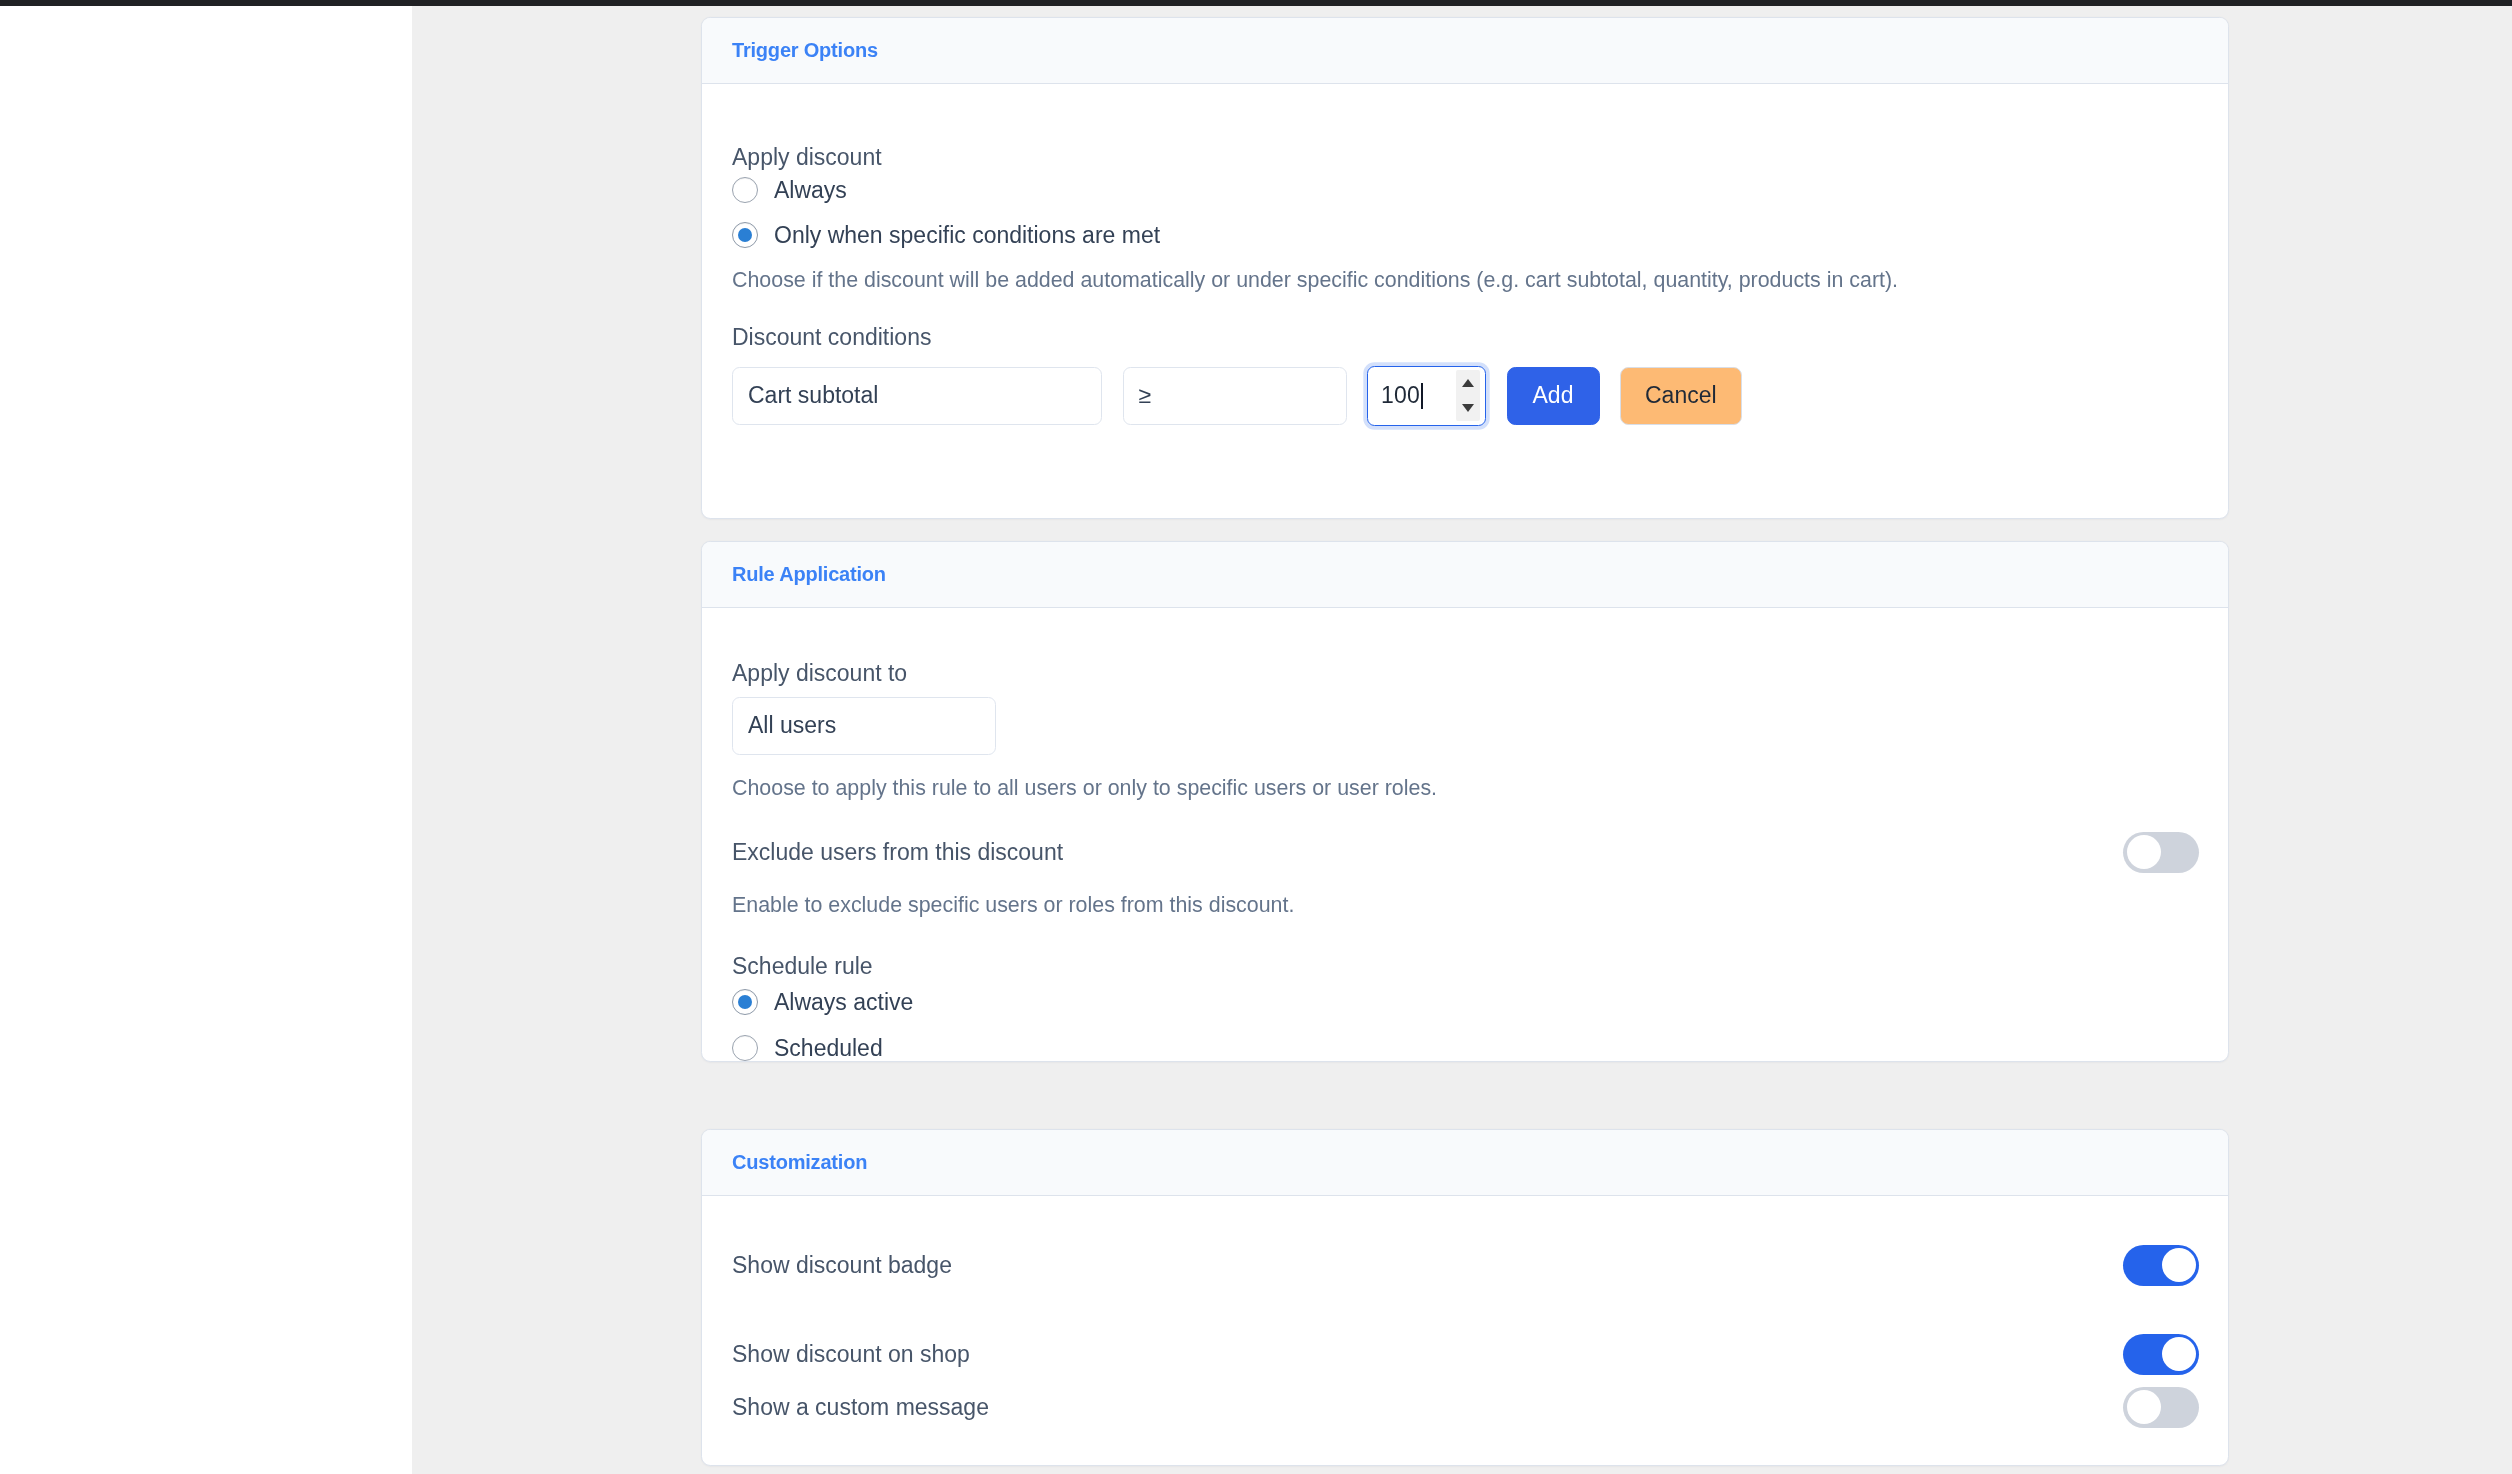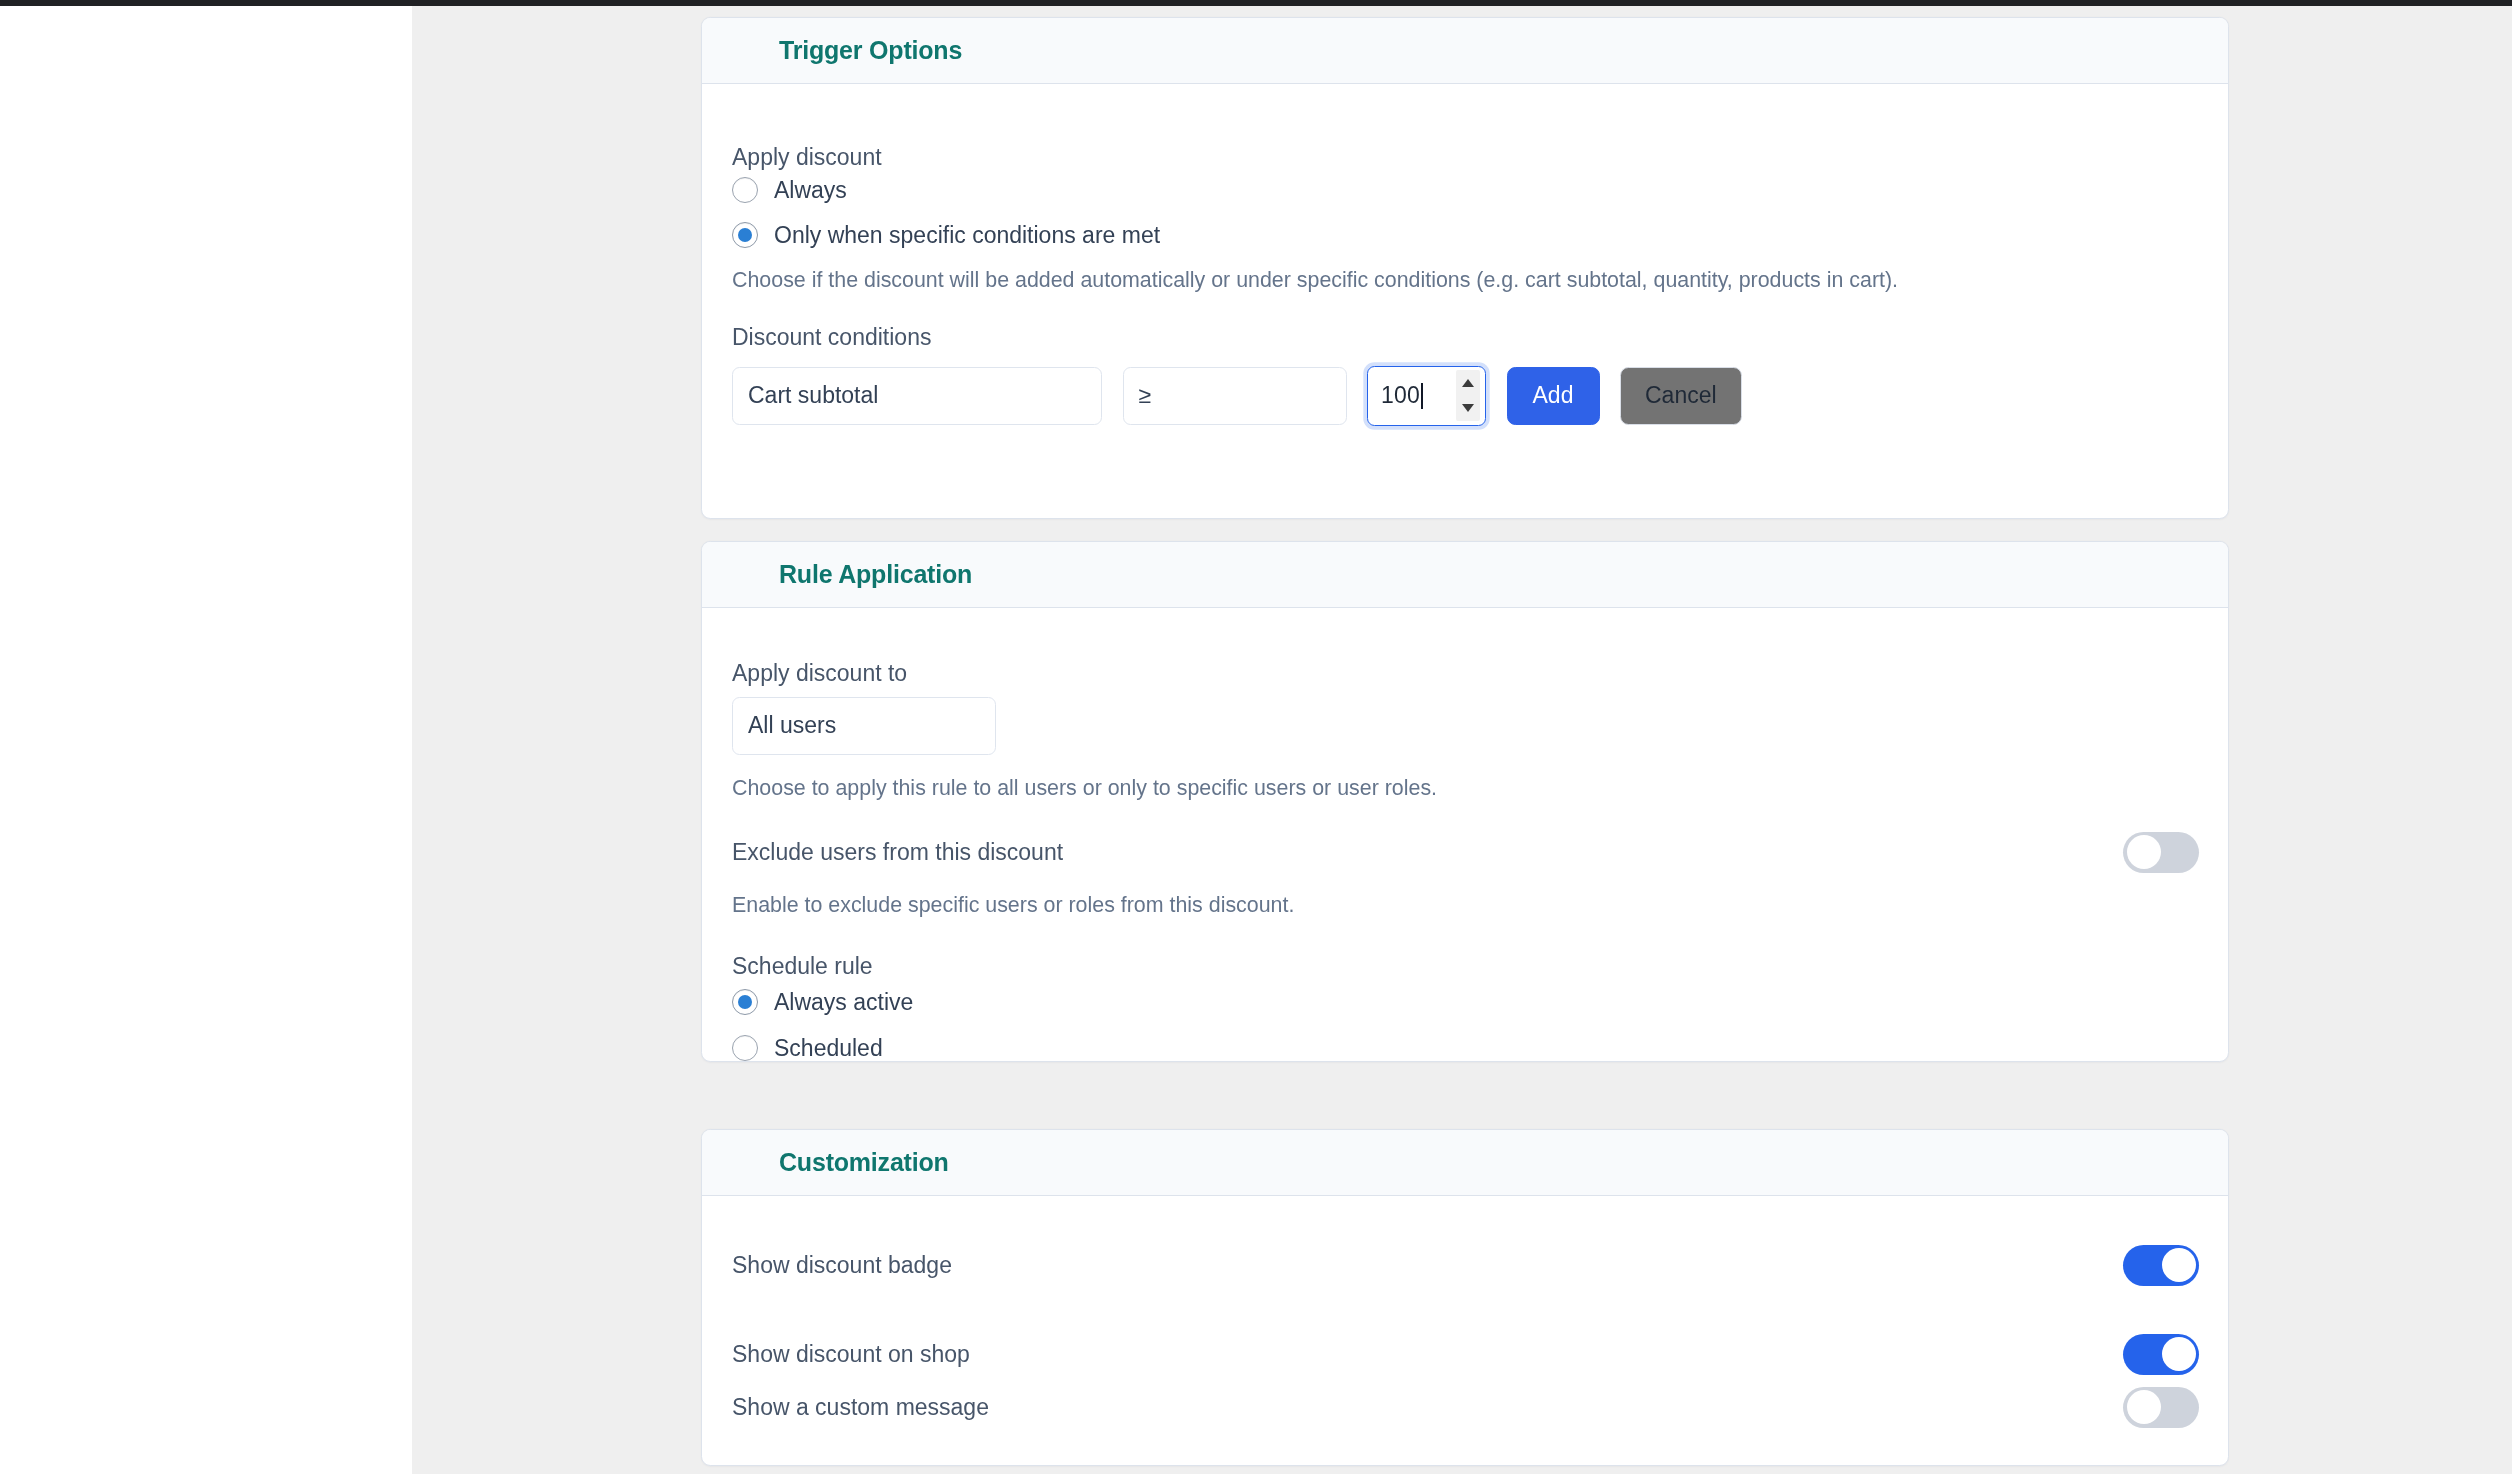--- a/index.html
+++ b/index.html
@@ -58,25 +58,24 @@
 
   .card-header {
     background: #f8fafc;
     border-bottom: 0.9px solid #dde3ec;
     padding: 0 30px;
     display: flex;
     align-items: center;
   }
 
   .card-title {
-    font-size: 25px;
+    font-size: 20px;
     font-weight: bold;
-    color: #0f766e;
+    color: #3b82f6;
     letter-spacing: -0.2px;
-    margin-left: 47px;
   }
 
   .card-body {
     padding: 0 30px;
     position: relative;
   }
 
   .field-label {
     font-size: 23px;
     color: #475569;
@@ -193,21 +192,21 @@
     padding: 0 24px;
   }
   .btn-primary {
     background: #2f62e8;
     color: #ffffff;
     border: 0.9px solid #2f62e8;
     font-weight: 500;
     min-width: 93px;
   }
   .btn-secondary {
-    background: #737373;
+    background: #fdba74;
     color: #1f2937;
     border: 0.9px solid #d9dee7;
     min-width: 93px;
   }
 
   
   .switch {
     width: 76px;
     height: 41px;
     border-radius: 20.5px;

